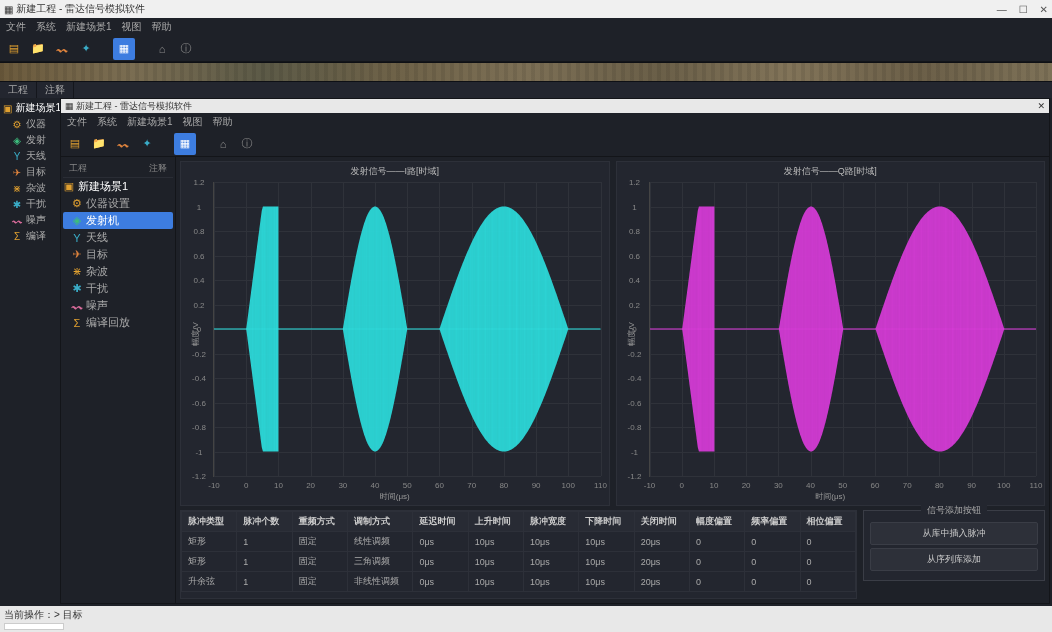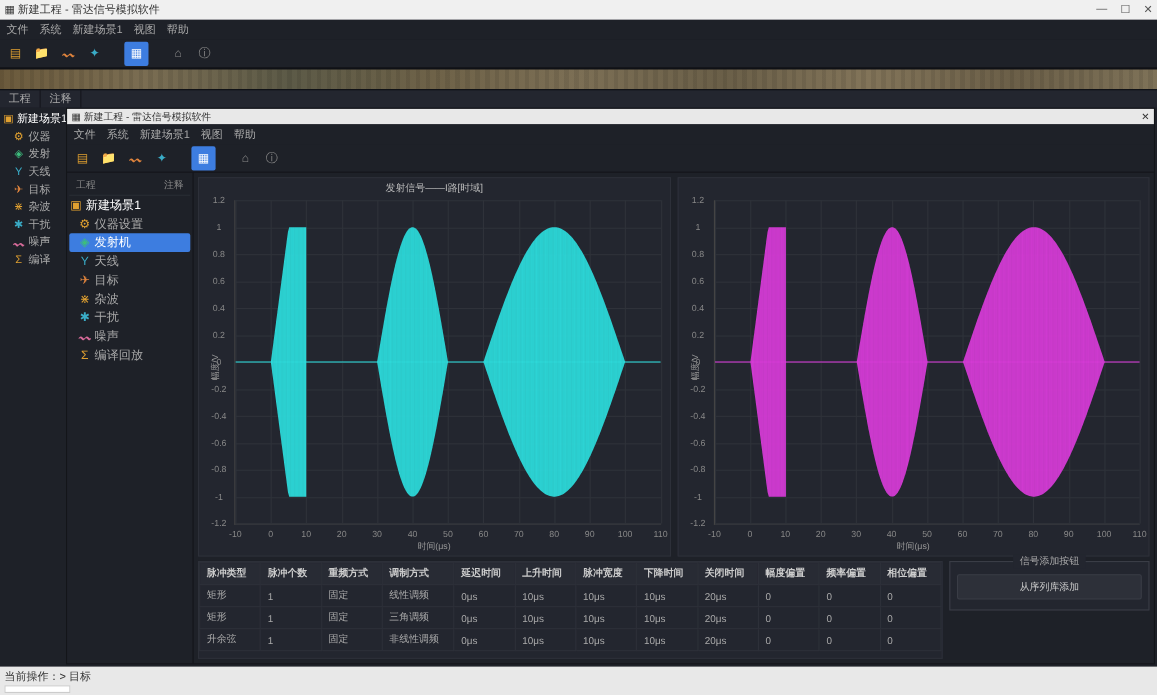--- a/index.html
+++ b/index.html
@@ -474,20 +474,21 @@
                   <line x1="901.6516516516516" y1="441.23277836461693" x2="901.6516516516516" y2="558.7672216353831" stroke="#1a1d24" stroke-width="1" opacity="0.25"></line>
                   <line x1="904.6546546546547" y1="452.92963690455304" x2="904.6546546546547" y2="547.070363095447" stroke="#1a1d24" stroke-width="1" opacity="0.25"></line>
                   <line x1="907.6576576576576" y1="464.6641981352045" x2="907.6576576576576" y2="535.3358018647955" stroke="#1a1d24" stroke-width="1" opacity="0.25"></line>
                   <line x1="910.6606606606606" y1="476.4270628400864" x2="910.6606606606606" y2="523.5729371599136" stroke="#1a1d24" stroke-width="1" opacity="0.25"></line>
                   <line x1="913.6636636636636" y1="488.208809132034" x2="913.6636636636636" y2="511.791190867966" stroke="#1a1d24" stroke-width="1" opacity="0.25"></line>
                 </svg>
               </div>
               <div class="x-label">时间(μs)</div>
             </div>
             <div class="chart">
+              <div class="chart-title">发射信号——Q路[时域]</div>
               <div class="y-label">幅度/V</div>
               <div class="plot-area">
                 <div class="grid-line" style="left:0;right:0;height:1px;top:100%"></div>
                 <div class="y-tick" style="top:100%">-1.2</div>
                 <div class="grid-line" style="left:0;right:0;height:1px;top:91.66666666666667%"></div>
                 <div class="y-tick" style="top:91.66666666666667%">-1</div>
                 <div class="grid-line" style="left:0;right:0;height:1px;top:83.33333333333334%"></div>
                 <div class="y-tick" style="top:83.33333333333334%">-0.8</div>
                 <div class="grid-line" style="left:0;right:0;height:1px;top:75%"></div>
                 <div class="y-tick" style="top:75%">-0.6</div>
@@ -799,20 +800,21 @@
                     <td>0</td>
                     <td>0</td>
                     <td>0</td>
                   </tr>
                 </tbody>
               </table>
           </div>
           <div class="side-panels">
             <div class="group-box">
               <div class="legend">信号添加按钮</div>
+              <div class="btn">从库中插入脉冲</div>
               <div class="btn">从序列库添加</div>
             </div>
           </div>
         </div>
       </div>
     </div>
   </div>
 </div>
 
 <div class="status">

